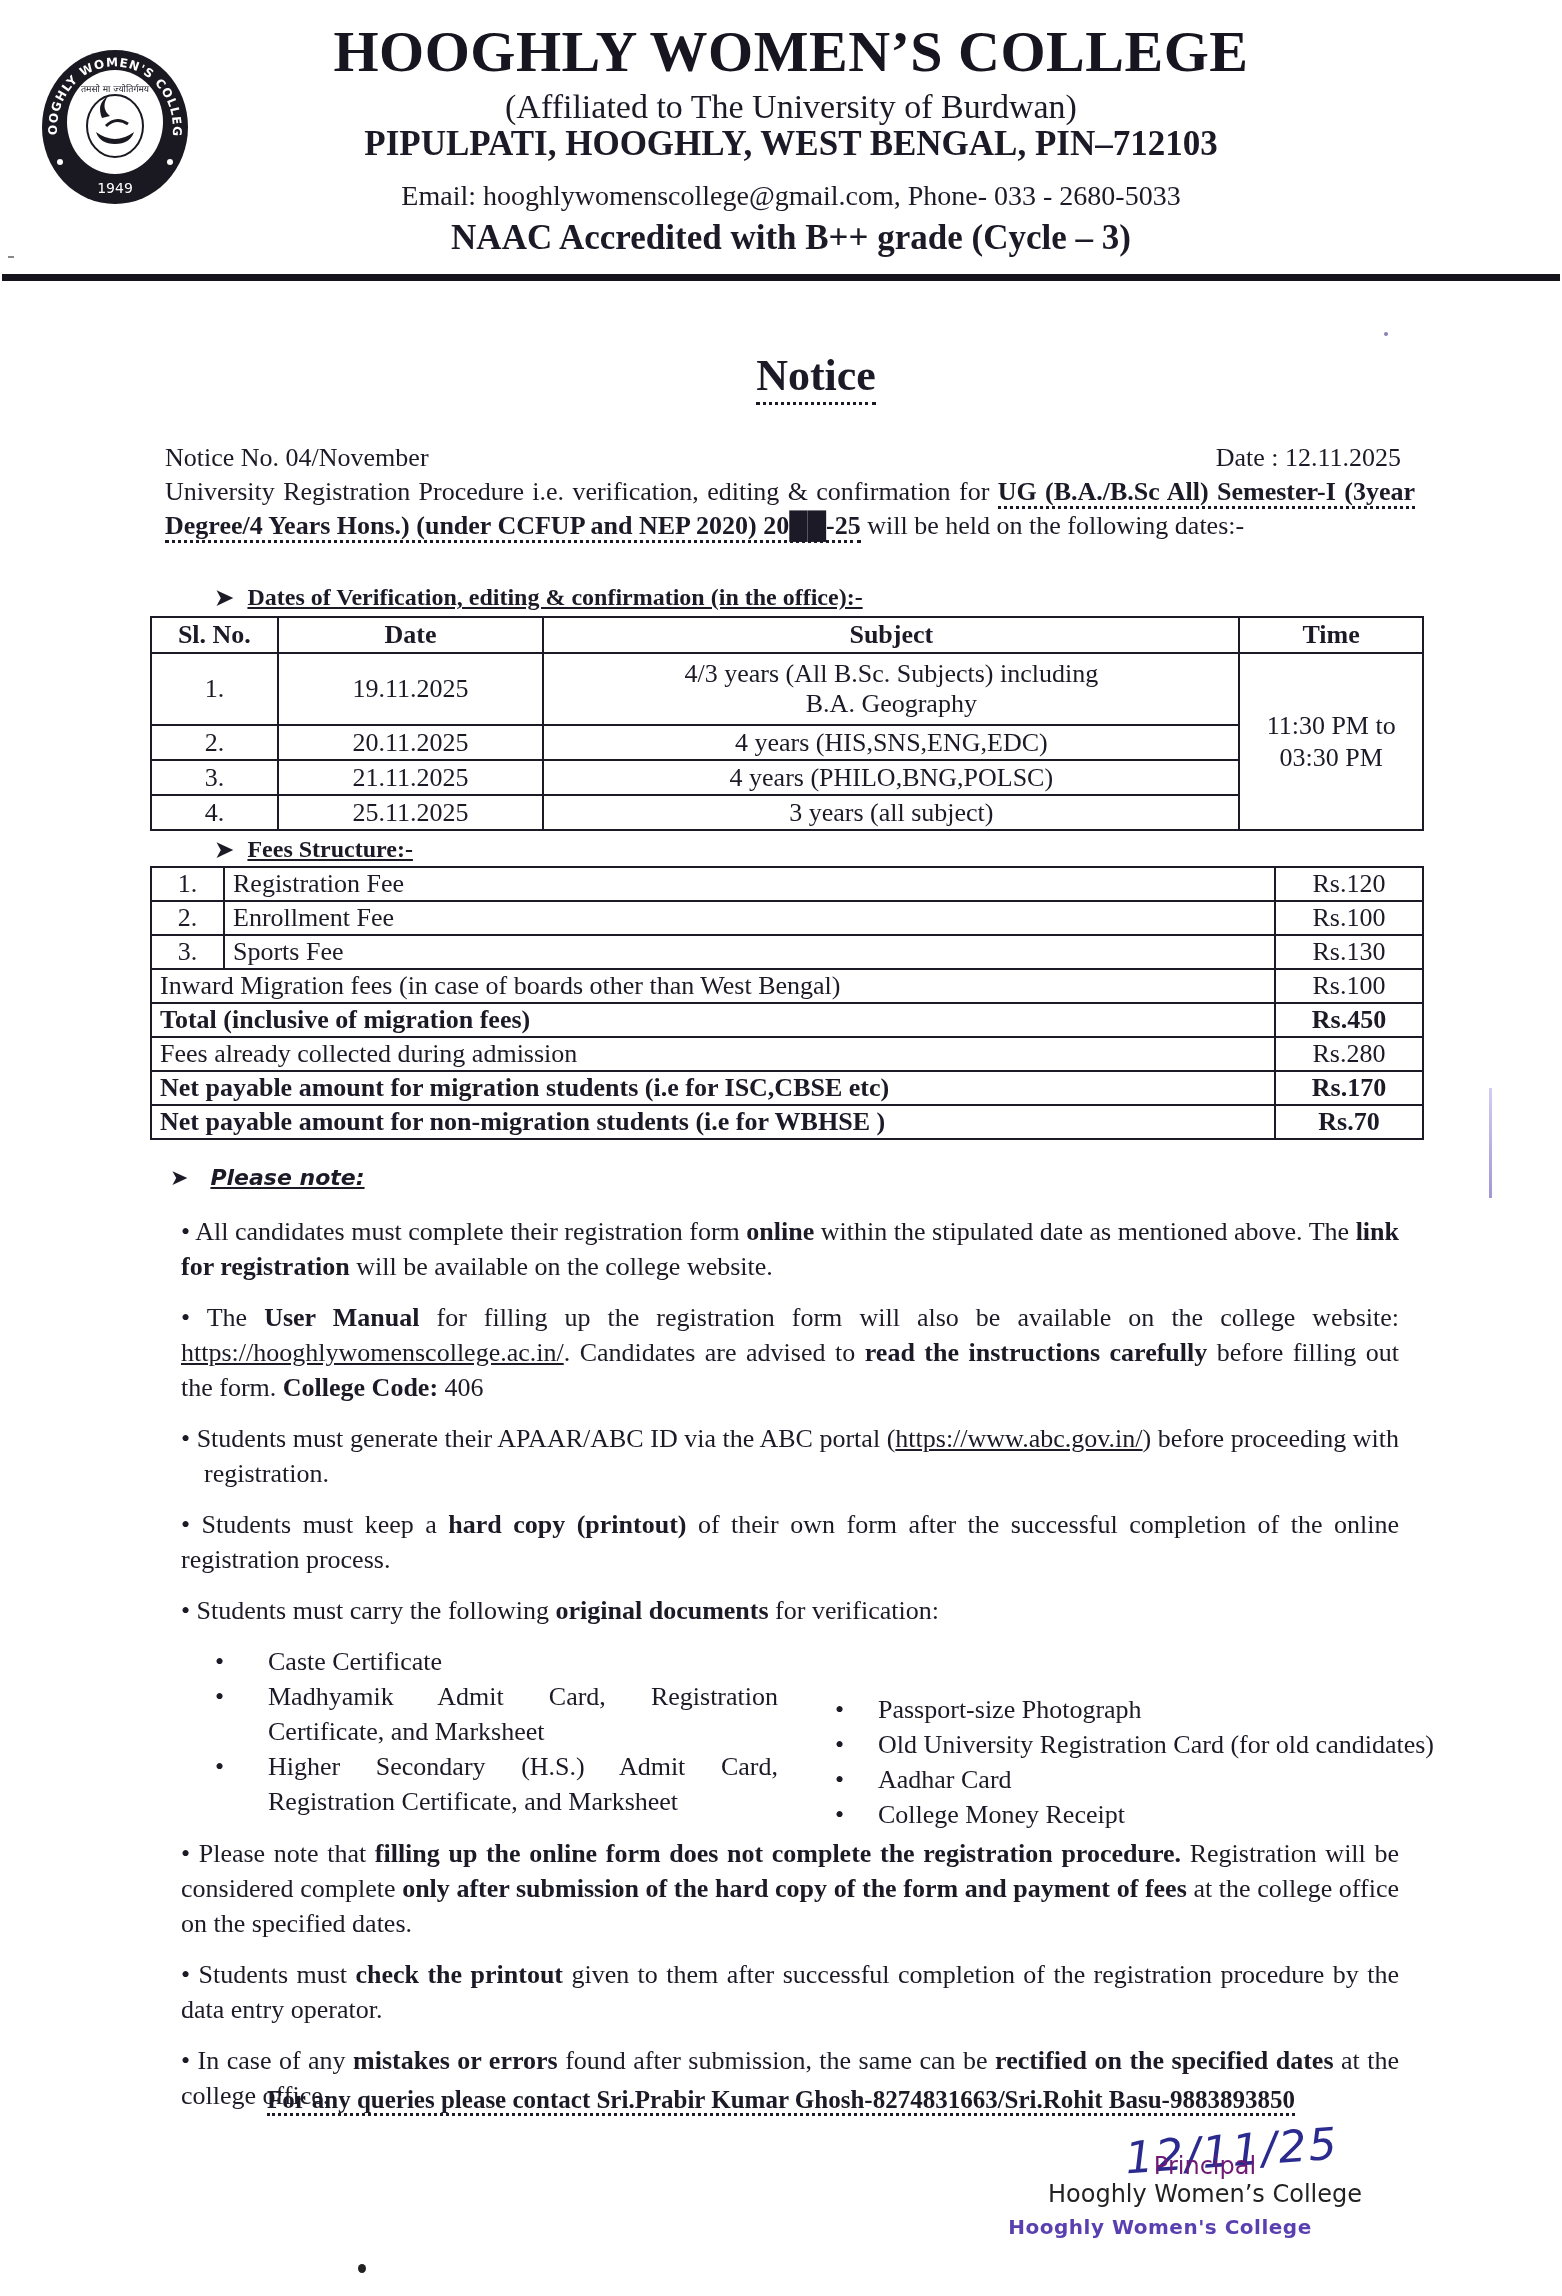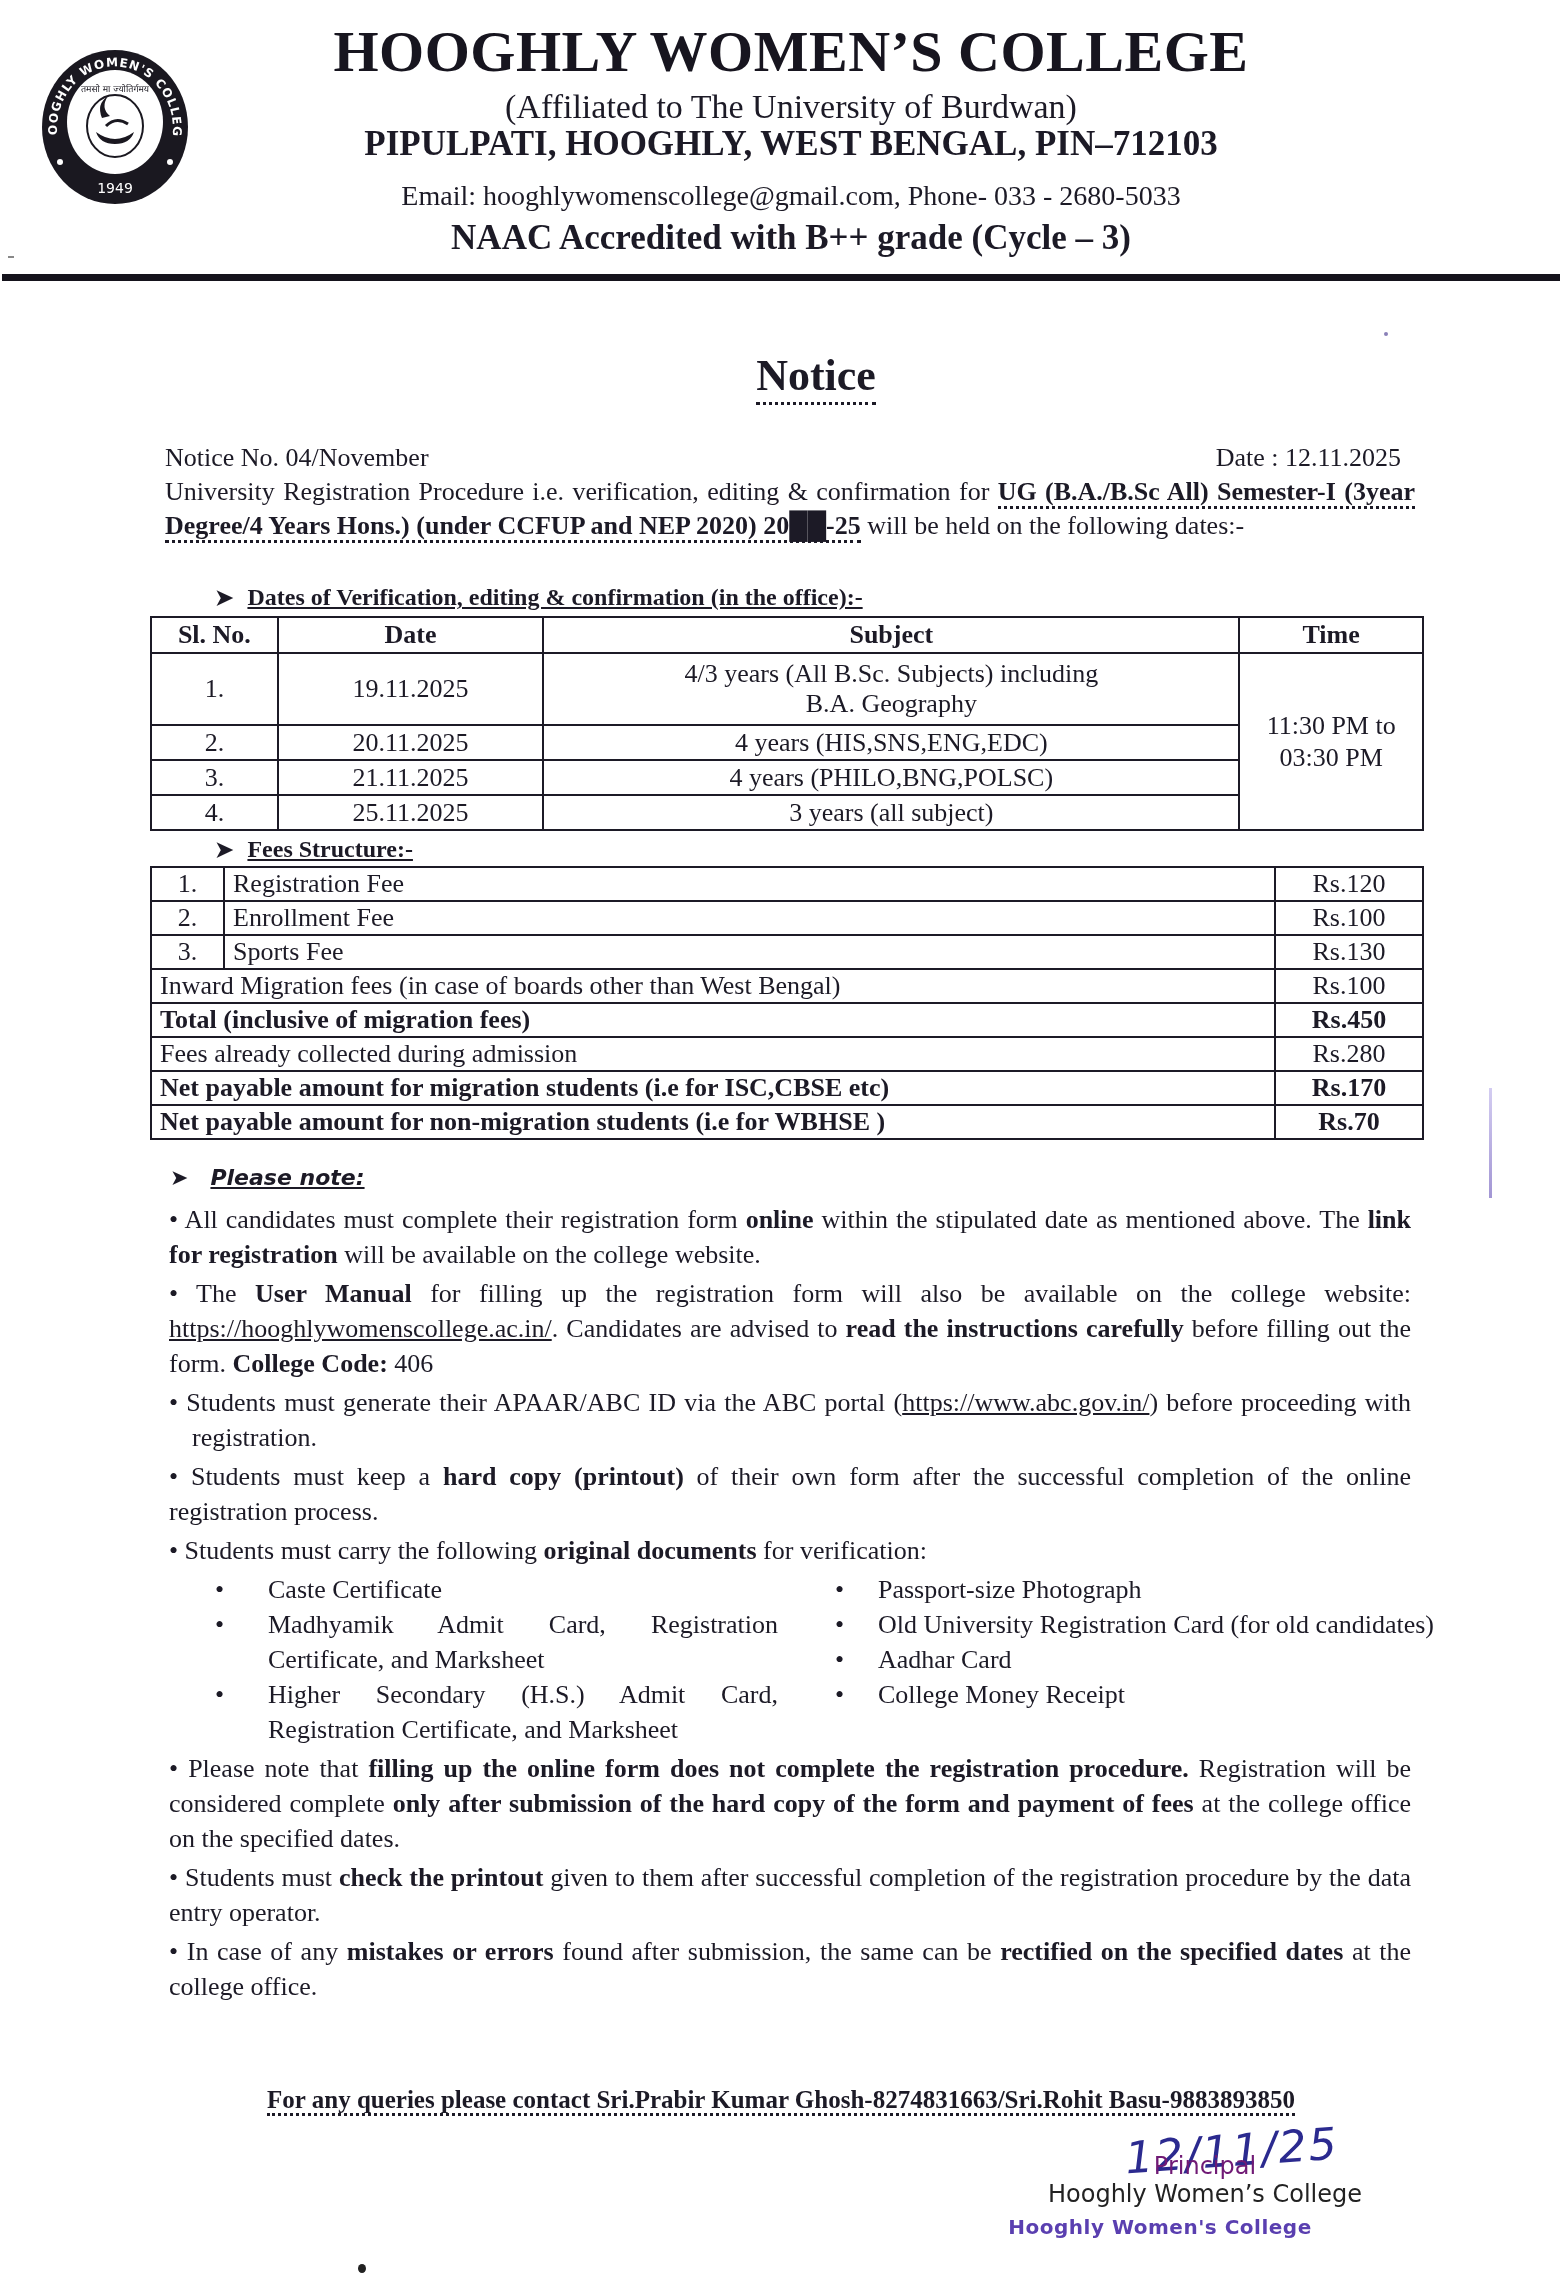--- a/index.html
+++ b/index.html
@@ -55,31 +55,31 @@
   .dates-table td { text-align: center; height: 33px; line-height: 30px; }
   .dates-table tr.tall td { height: 70px; }
   .fees-table { left: 150px; top: 866px; width: 1274px; }
   .fees-table td { height: 32px; line-height: 30px; }
   .fees-table td.num { text-align: center; width: 55px; }
   .fees-table td.amt { text-align: center; width: 130px; }
   .fees-table tr.bold td { font-weight: bold; }
 
   
   .note-list { position: absolute; left: 165px; width: 1250px; top: 1198px; font-size: 26px; line-height: 35px; }
-  .note-list p { margin: 4px; text-align: justify; }
+  .note-list p { margin: 16px; text-align: justify; }
   .note-list p + p { margin-top: 2px; }
   .note-list .hang { padding-left: 23px; text-indent: -23px; }
   .link { text-decoration: underline; }
   .docs { display: flex; margin: 0; padding: 0; }
   .docs ul { list-style: none; margin: 0; padding: 0; }
   .docs li { position: relative; padding-left: 103px; line-height: 35px; text-align: justify; }
   .docs li::before { content: "\2022"; position: absolute; left: 50px; font-size: 26px; }
   .docs .col1 { width: 610px; padding-left: 0; }
   .docs .col1 li { width: 510px; }
-  .docs .col2 { width: 640px; padding-left: 60px; }
+  .docs .col2 { width: 640px; padding-left: 60px; margin-top: 48px; }
   .docs .col2 li { width: 580px; padding-left: 43px; }
   .docs .col2 li::before { left: 0px; }
   .queries {
     position: absolute; left: 0; width: 1562px; text-align: center; top: 2086px;
     font-size: 25px; font-weight: bold;
   }
   .queries span { border-bottom: 3px dotted #1c1a26; }
 
   
   .sig-hand {

